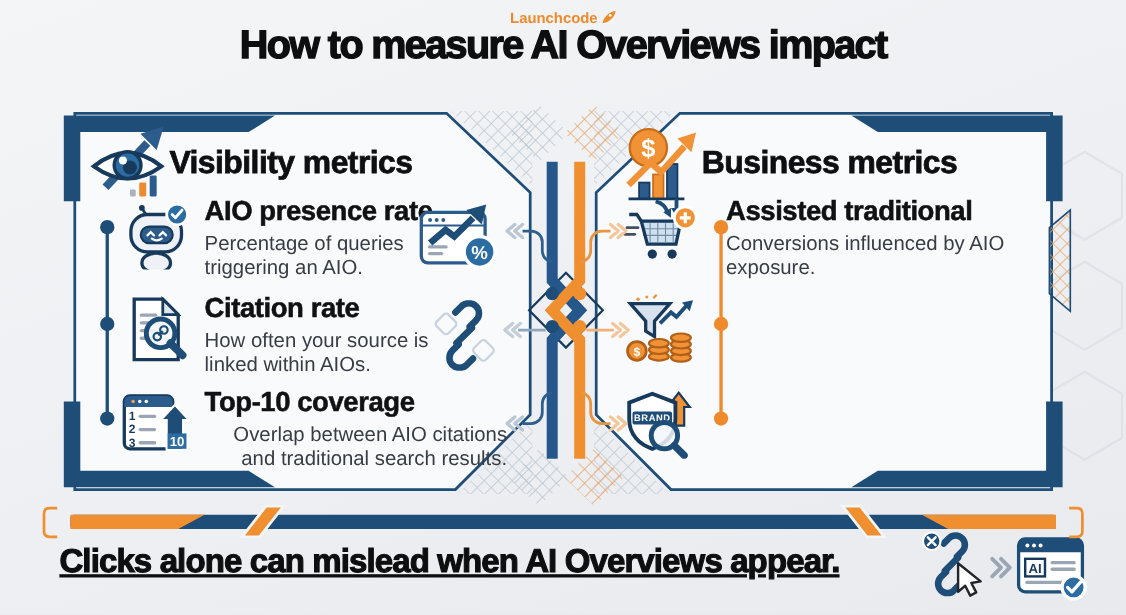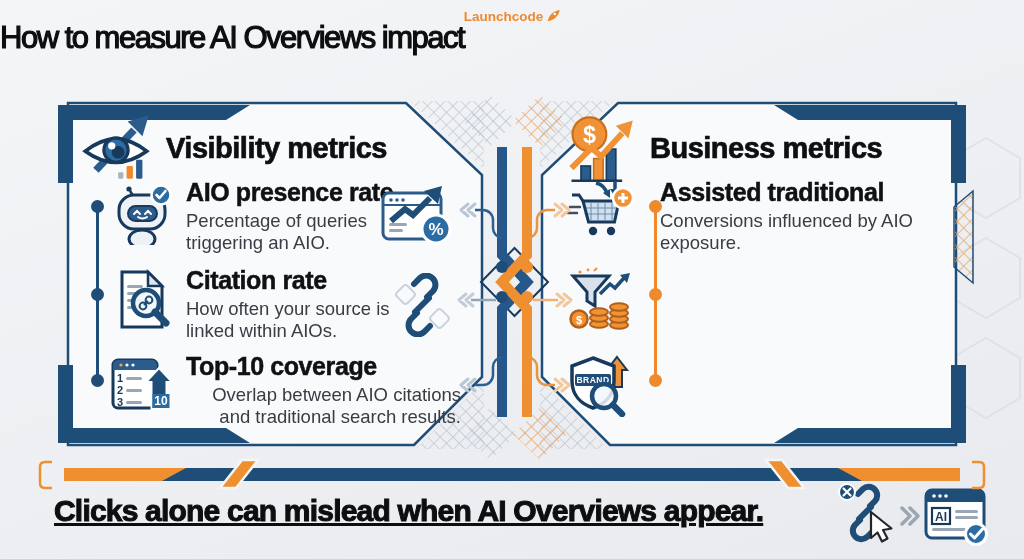--- a/index.html
+++ b/index.html
@@ -1,29 +1,29 @@
 <!DOCTYPE html>
 <html><head>
 <meta charset="utf-8">
 <style>
   html,body{margin:0;padding:0;}
   body{font-family:"Liberation Sans", sans-serif; background:#dfe1e5;}
   .stage{position:relative;width:1024px;height:559px;overflow:hidden;
          background:linear-gradient(160deg,#f4f5f7 0%,#edeff2 55%,#e8eaee 100%);}
   .logo{position:absolute;top:9px;left:50%;transform:translateX(-50%);
         display:flex;align-items:flex-start;gap:3px;color:#ee8a2c;font-weight:bold;font-size:13.5px;}
-  .title{position:absolute;top:20px;left:0;width:100%;margin:0;
-         font-size:31px;font-weight:normal;letter-spacing:-1.5px;color:#0d0e10;
+  .title{position:absolute;top:20px;left:0;width:100%;text-align:center;margin:0;
+         font-size:36px;font-weight:bold;letter-spacing:-1.5px;color:#0d0e10;
          -webkit-text-stroke:1.2px #0d0e10;}
   .panel{position:absolute;top:99px;width:436px;height:352px;z-index:2;}
   .panel-left{left:52px;}
   .panel-right{left:536px;}
   .frame{position:absolute;left:0;top:0;}
   .panel-right .frame{transform:scaleX(-1);}
-  .p-header{position:absolute;left:26px;top:12px;display:flex;align-items:center;gap:12px;}
+  .p-header{position:absolute;left:26px;top:12px;display:flex;align-items:center;}
   .p-title{font-size:29px;font-weight:bold;color:#0e0f12;letter-spacing:-0.5px;
            -webkit-text-stroke:0.7px #0e0f12;white-space:nowrap;}
   .timeline{position:absolute;width:3px;background:#1e4d78;top:108px;height:178px;}
   .panel-left .timeline{left:44px;}
   .panel-right .timeline{left:118px;background:#ee8a2c;}
   .tdot{position:absolute;width:13px;height:13px;border-radius:50%;background:#1e4d78;}
   .panel-left .tdot{left:39px;}
   .panel-right .tdot{left:113px;background:#ee8a2c;}
   .dot1{top:101px;} .dot2{top:189px;} .dot3{top:275px;}
   .vrow{position:absolute;display:flex;gap:12px;align-items:flex-start;}

